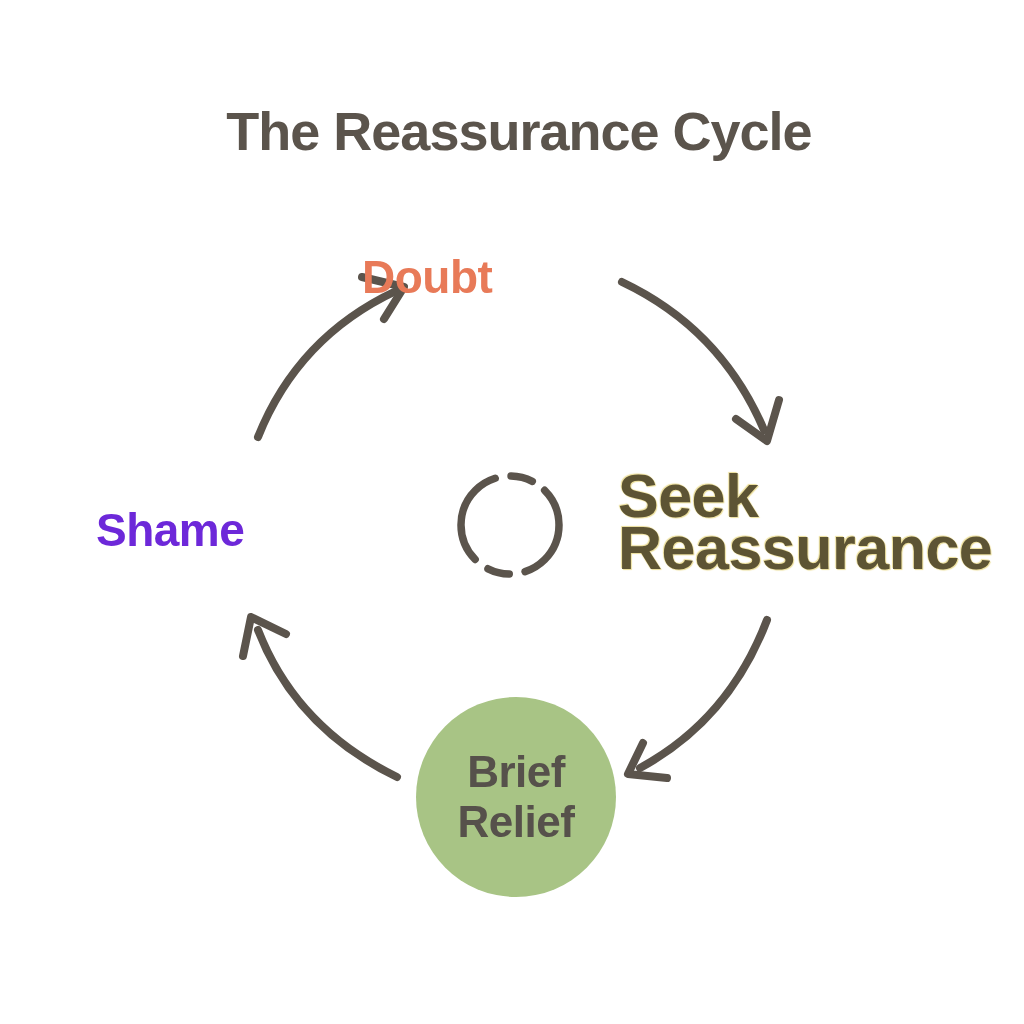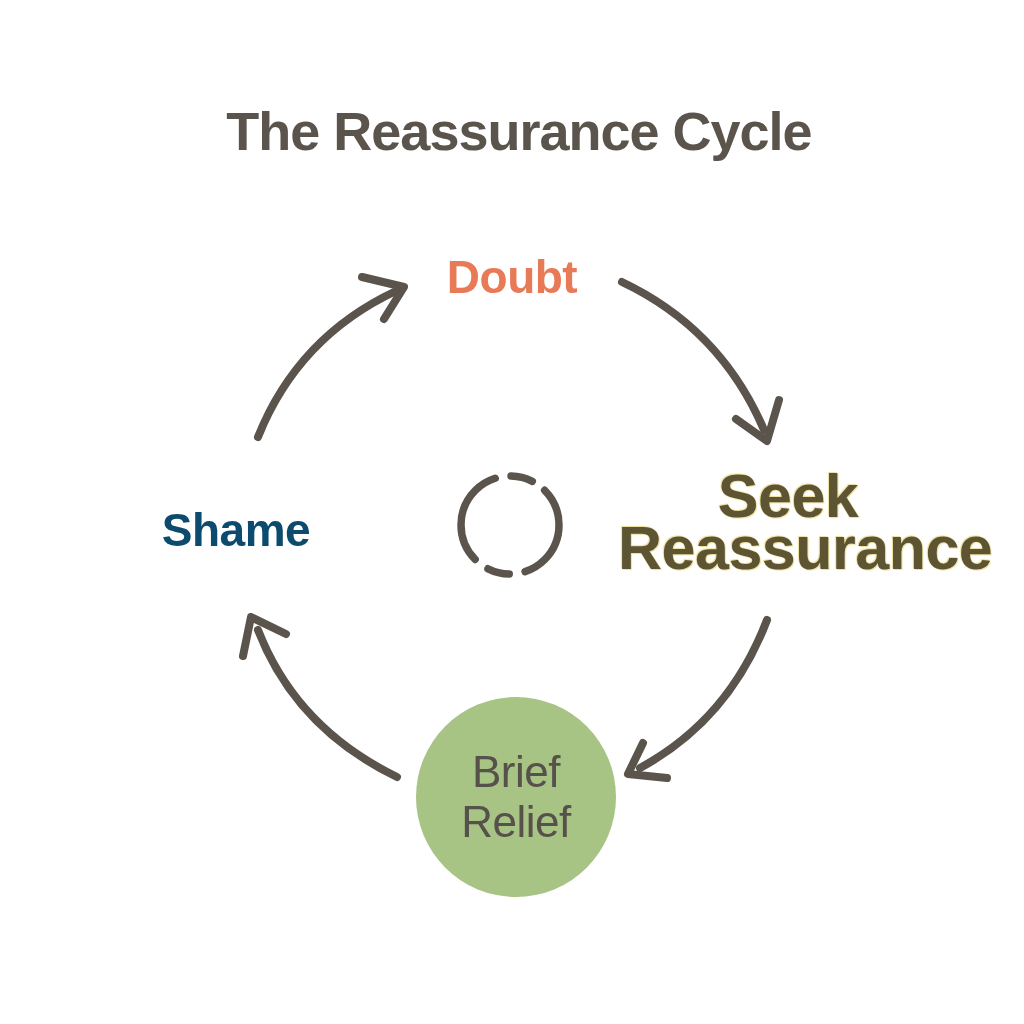--- a/index.html
+++ b/index.html
@@ -31,21 +31,21 @@
     position: absolute;
     top: 0;
     left: 0;
     width: 1024px;
     height: 1024px;
   }
   .node-label {
     position: absolute;
     margin: 0;
     font-weight: 700;
-    text-align: center;
+    text-align: left;
     letter-spacing: -0.5px;
   }
   .node-doubt {
     top: 250px;
     left: 362px;
     width: 300px;
     font-size: 46px;
     color: #e87a58;
   }
   .node-seek {
@@ -55,37 +55,37 @@
     font-size: 61px;
     line-height: 52px;
     color: #5d5434;
     text-shadow: 0 0 1px #ecdf9b, 1px 1px 1px #ecdf9b, -1px -1px 1px #ecdf9b;
   }
   .node-shame {
     top: 503px;
     left: 96px;
     width: 280px;
     font-size: 46px;
-    color: #0c4a6e;
+    color: #6d28d9;
   }
   .relief-circle {
     position: absolute;
     top: 697px;
     left: 416px;
     width: 200px;
     height: 200px;
     border-radius: 50%;
     background: #a8c485;
     display: flex;
     align-items: center;
     justify-content: center;
   }
   .relief-text {
     font-size: 44px;
-    font-weight: 400;
+    font-weight: 700;
     line-height: 50px;
     text-align: center;
     color: #56514b;
     letter-spacing: -0.5px;
     width: 160px;
     margin: 4px;
   }
 </style>
 </head>
 <body>

